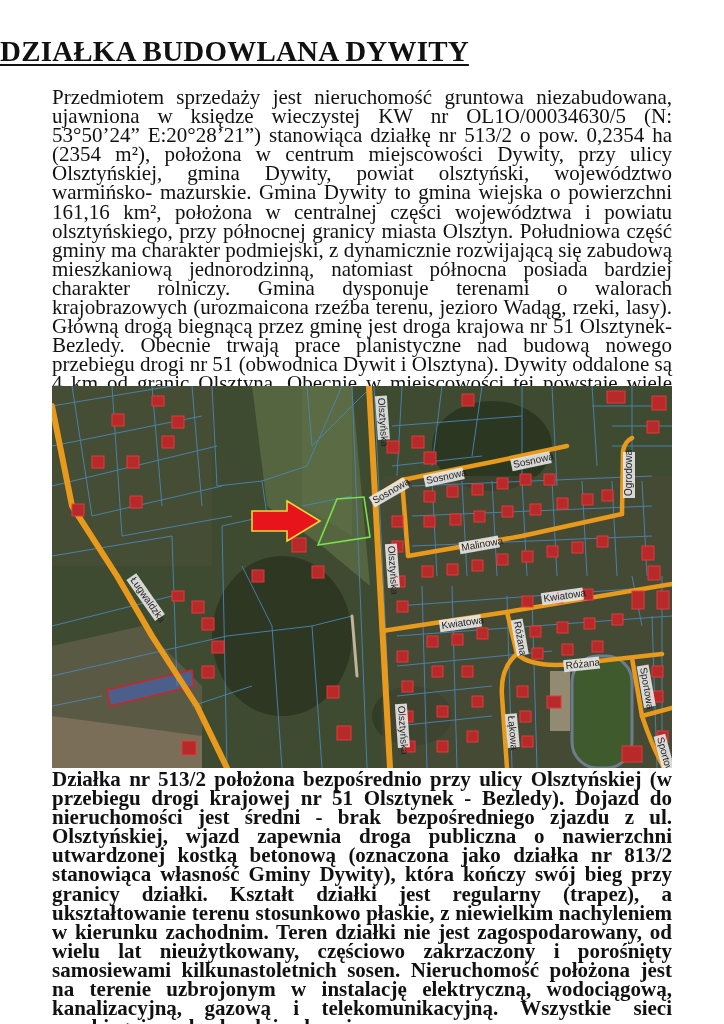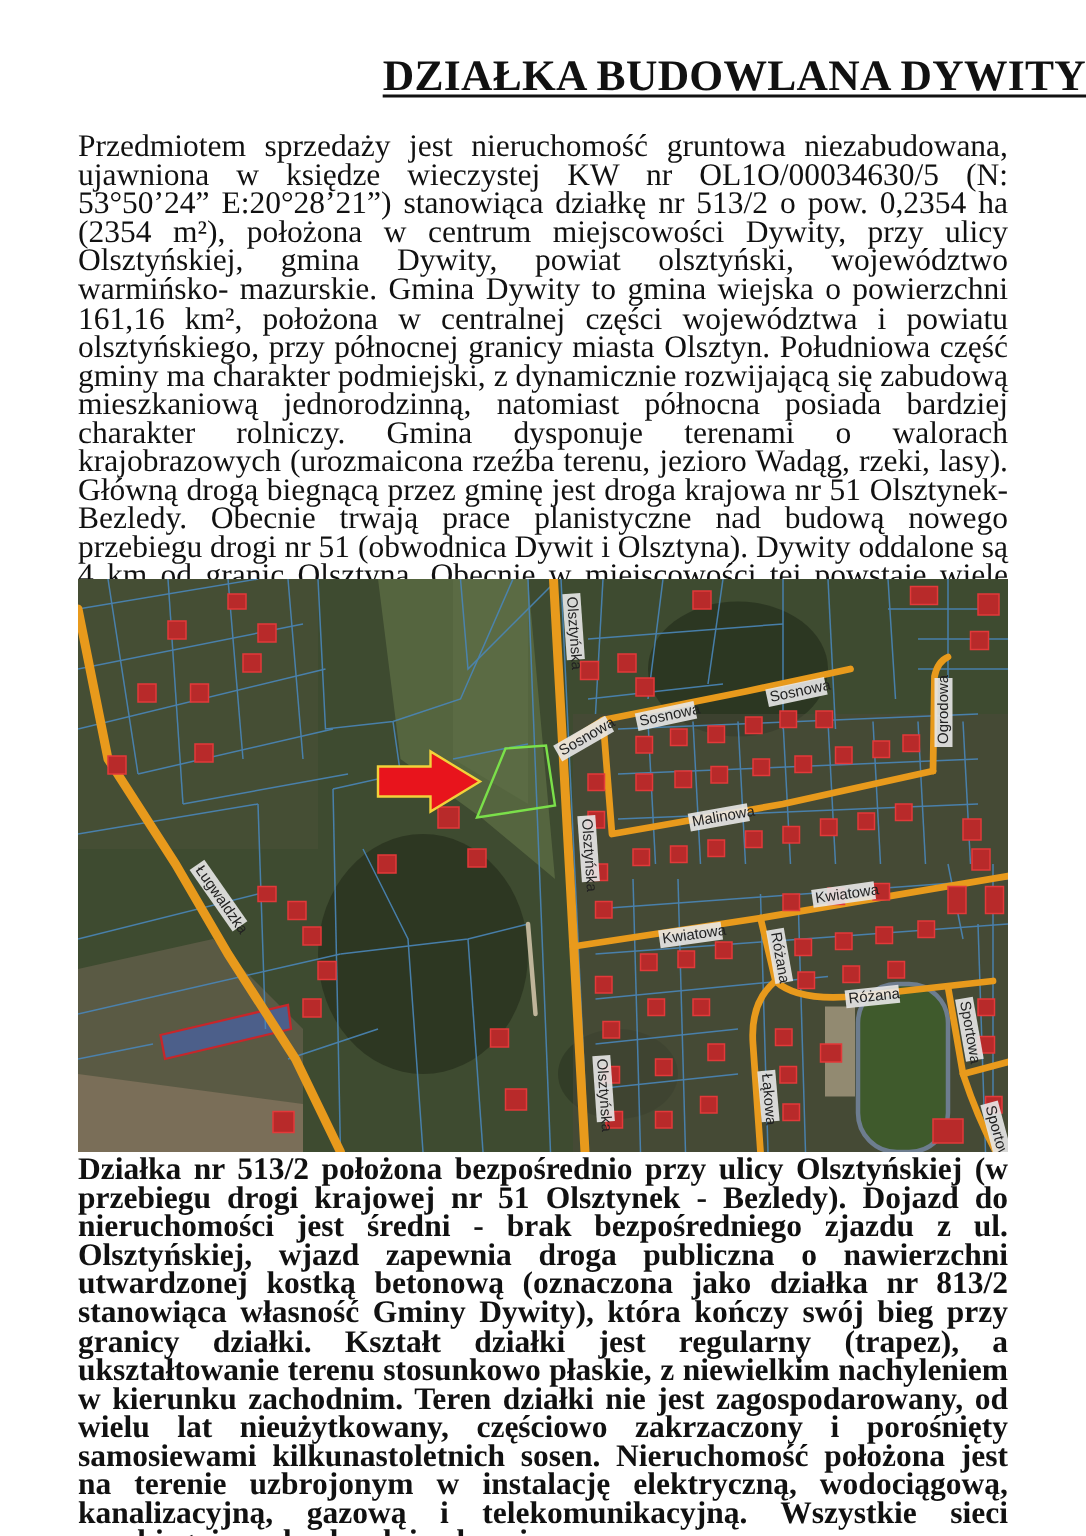--- a/index.html
+++ b/index.html
@@ -13,21 +13,21 @@
       position: relative;
       overflow: hidden;
       font-family: "Liberation Serif", "DejaVu Serif", serif;
       color: #111111;
     }
     .title {
       position: absolute;
       top: 34px;
       left: 0;
       width: 724px;
-      text-align: right;
+      text-align: left;
       font-family: "Liberation Serif", serif;
       font-weight: bold;
       font-size: 29px;
       letter-spacing: 0.2px;
       line-height: 34px;
       margin: 0;
     }
     .title span {
       text-decoration: underline;
       text-decoration-thickness: 2px;

